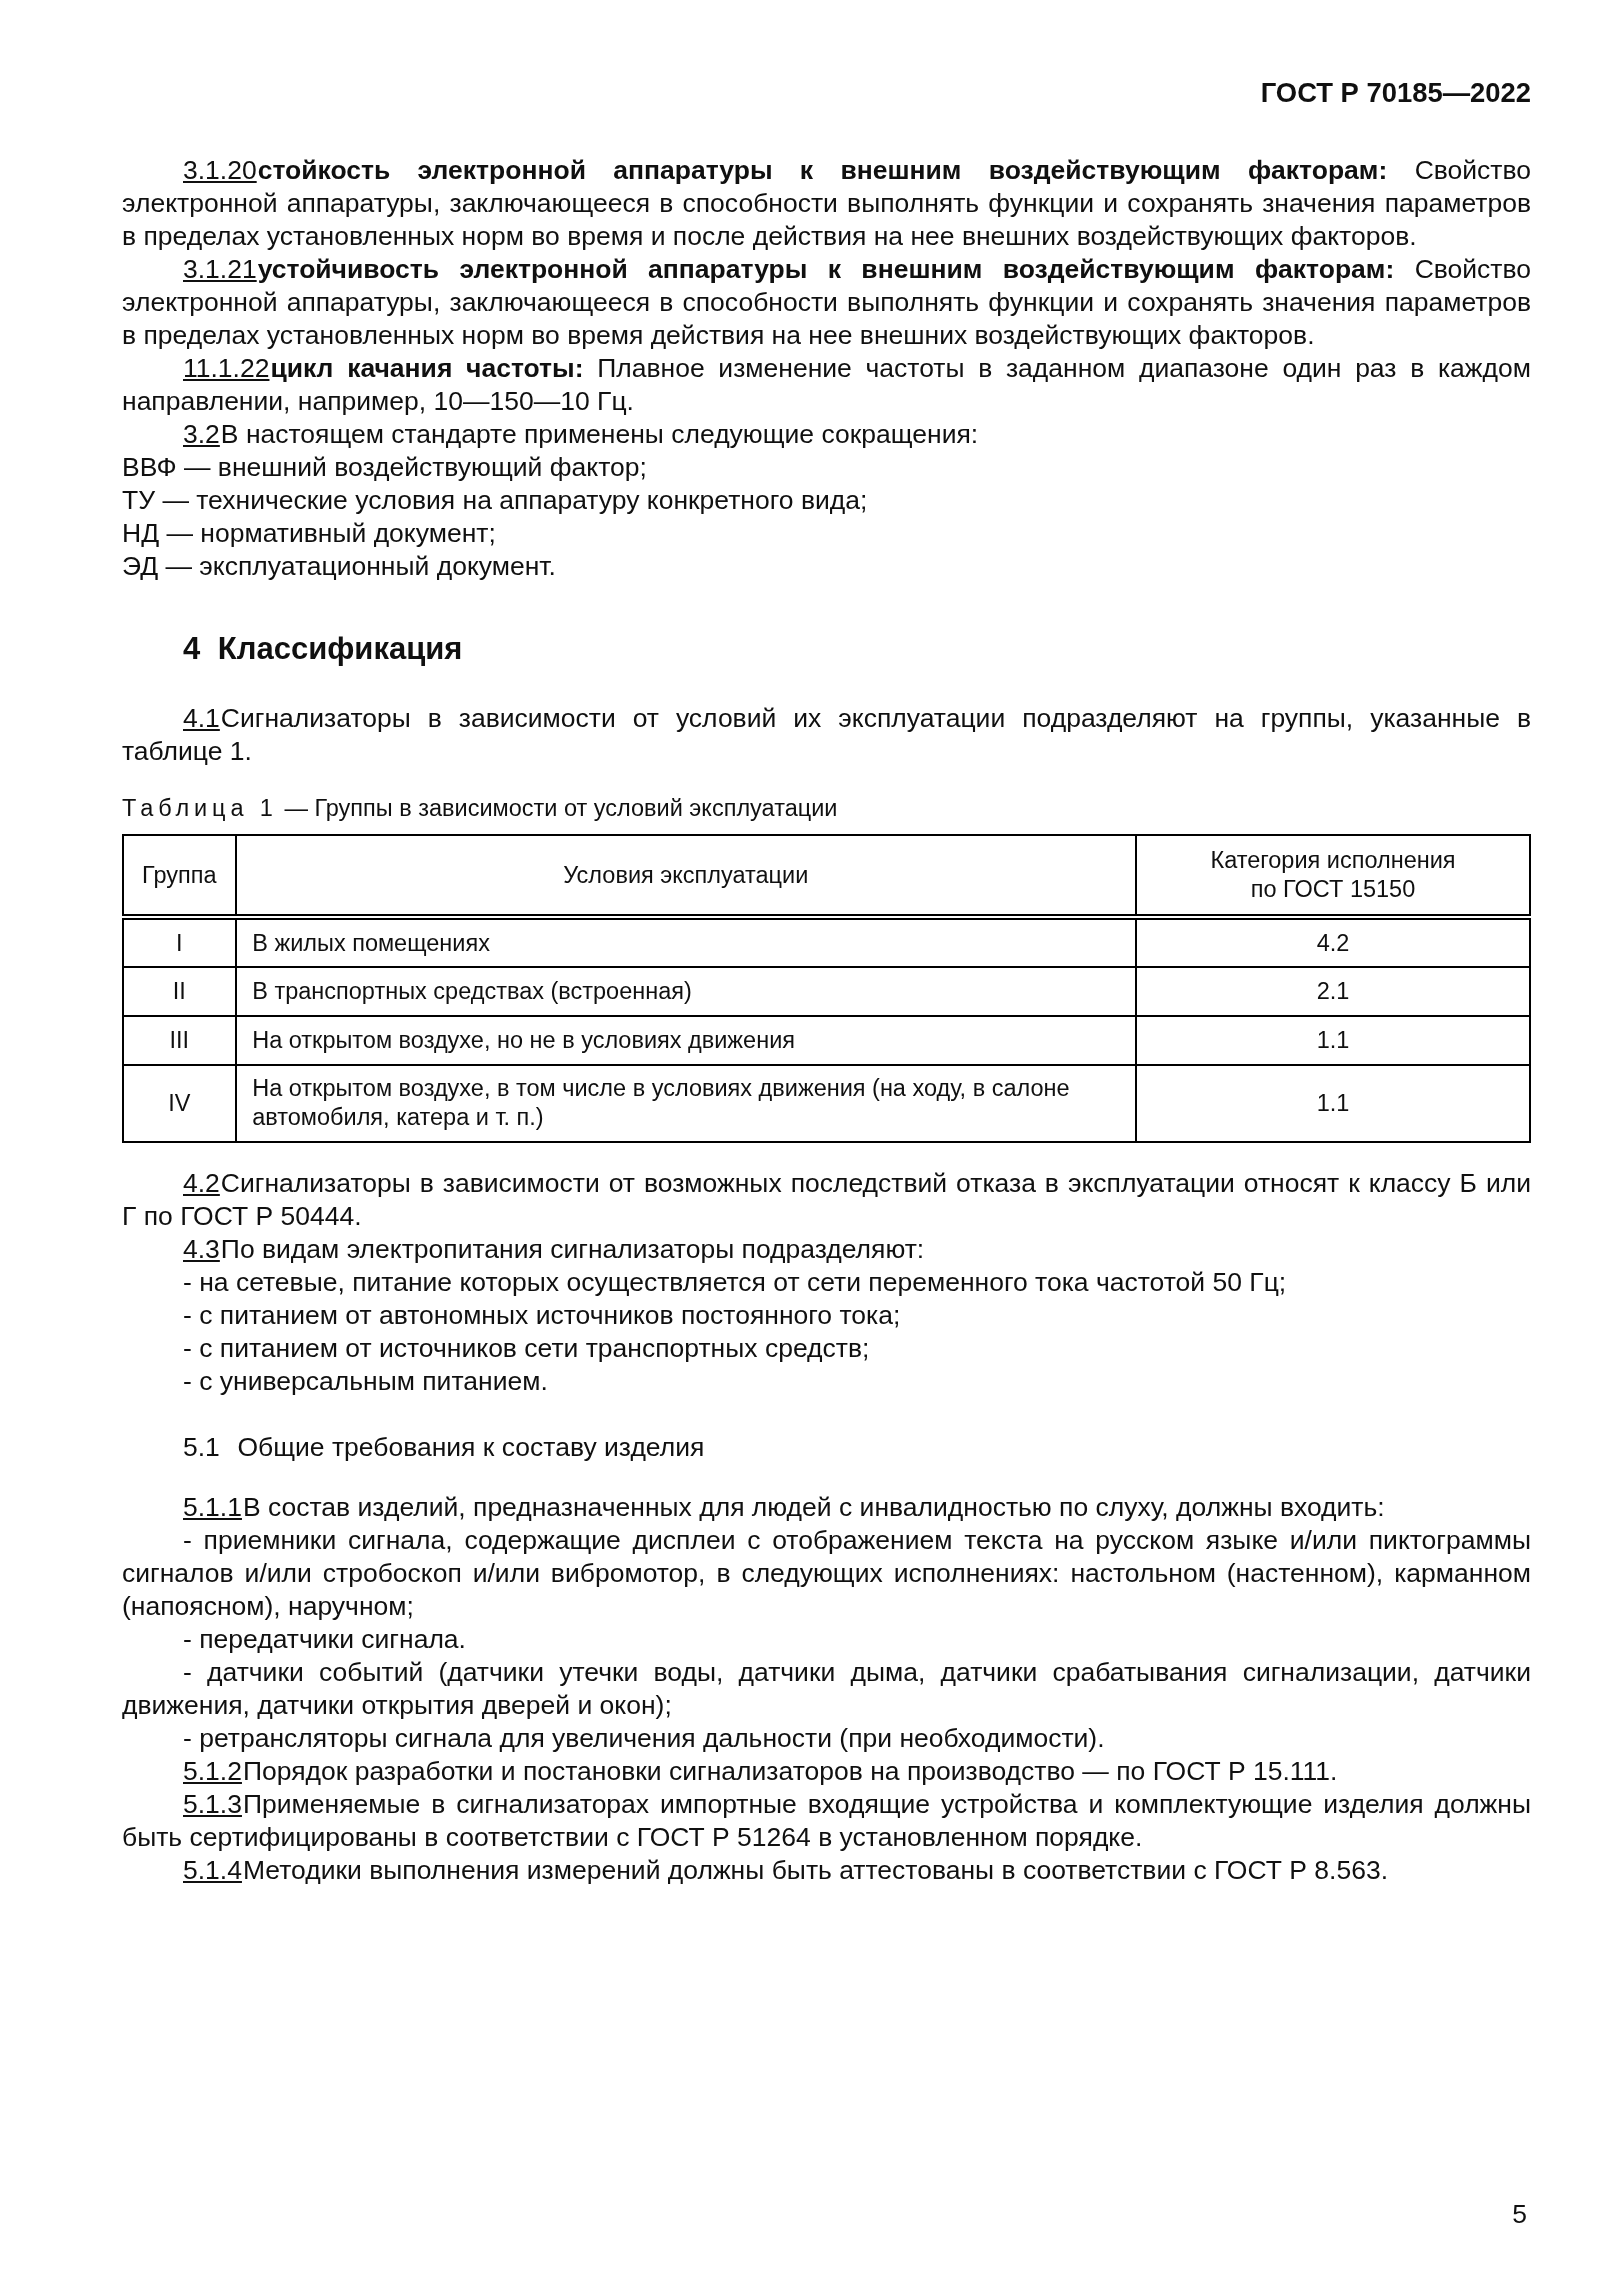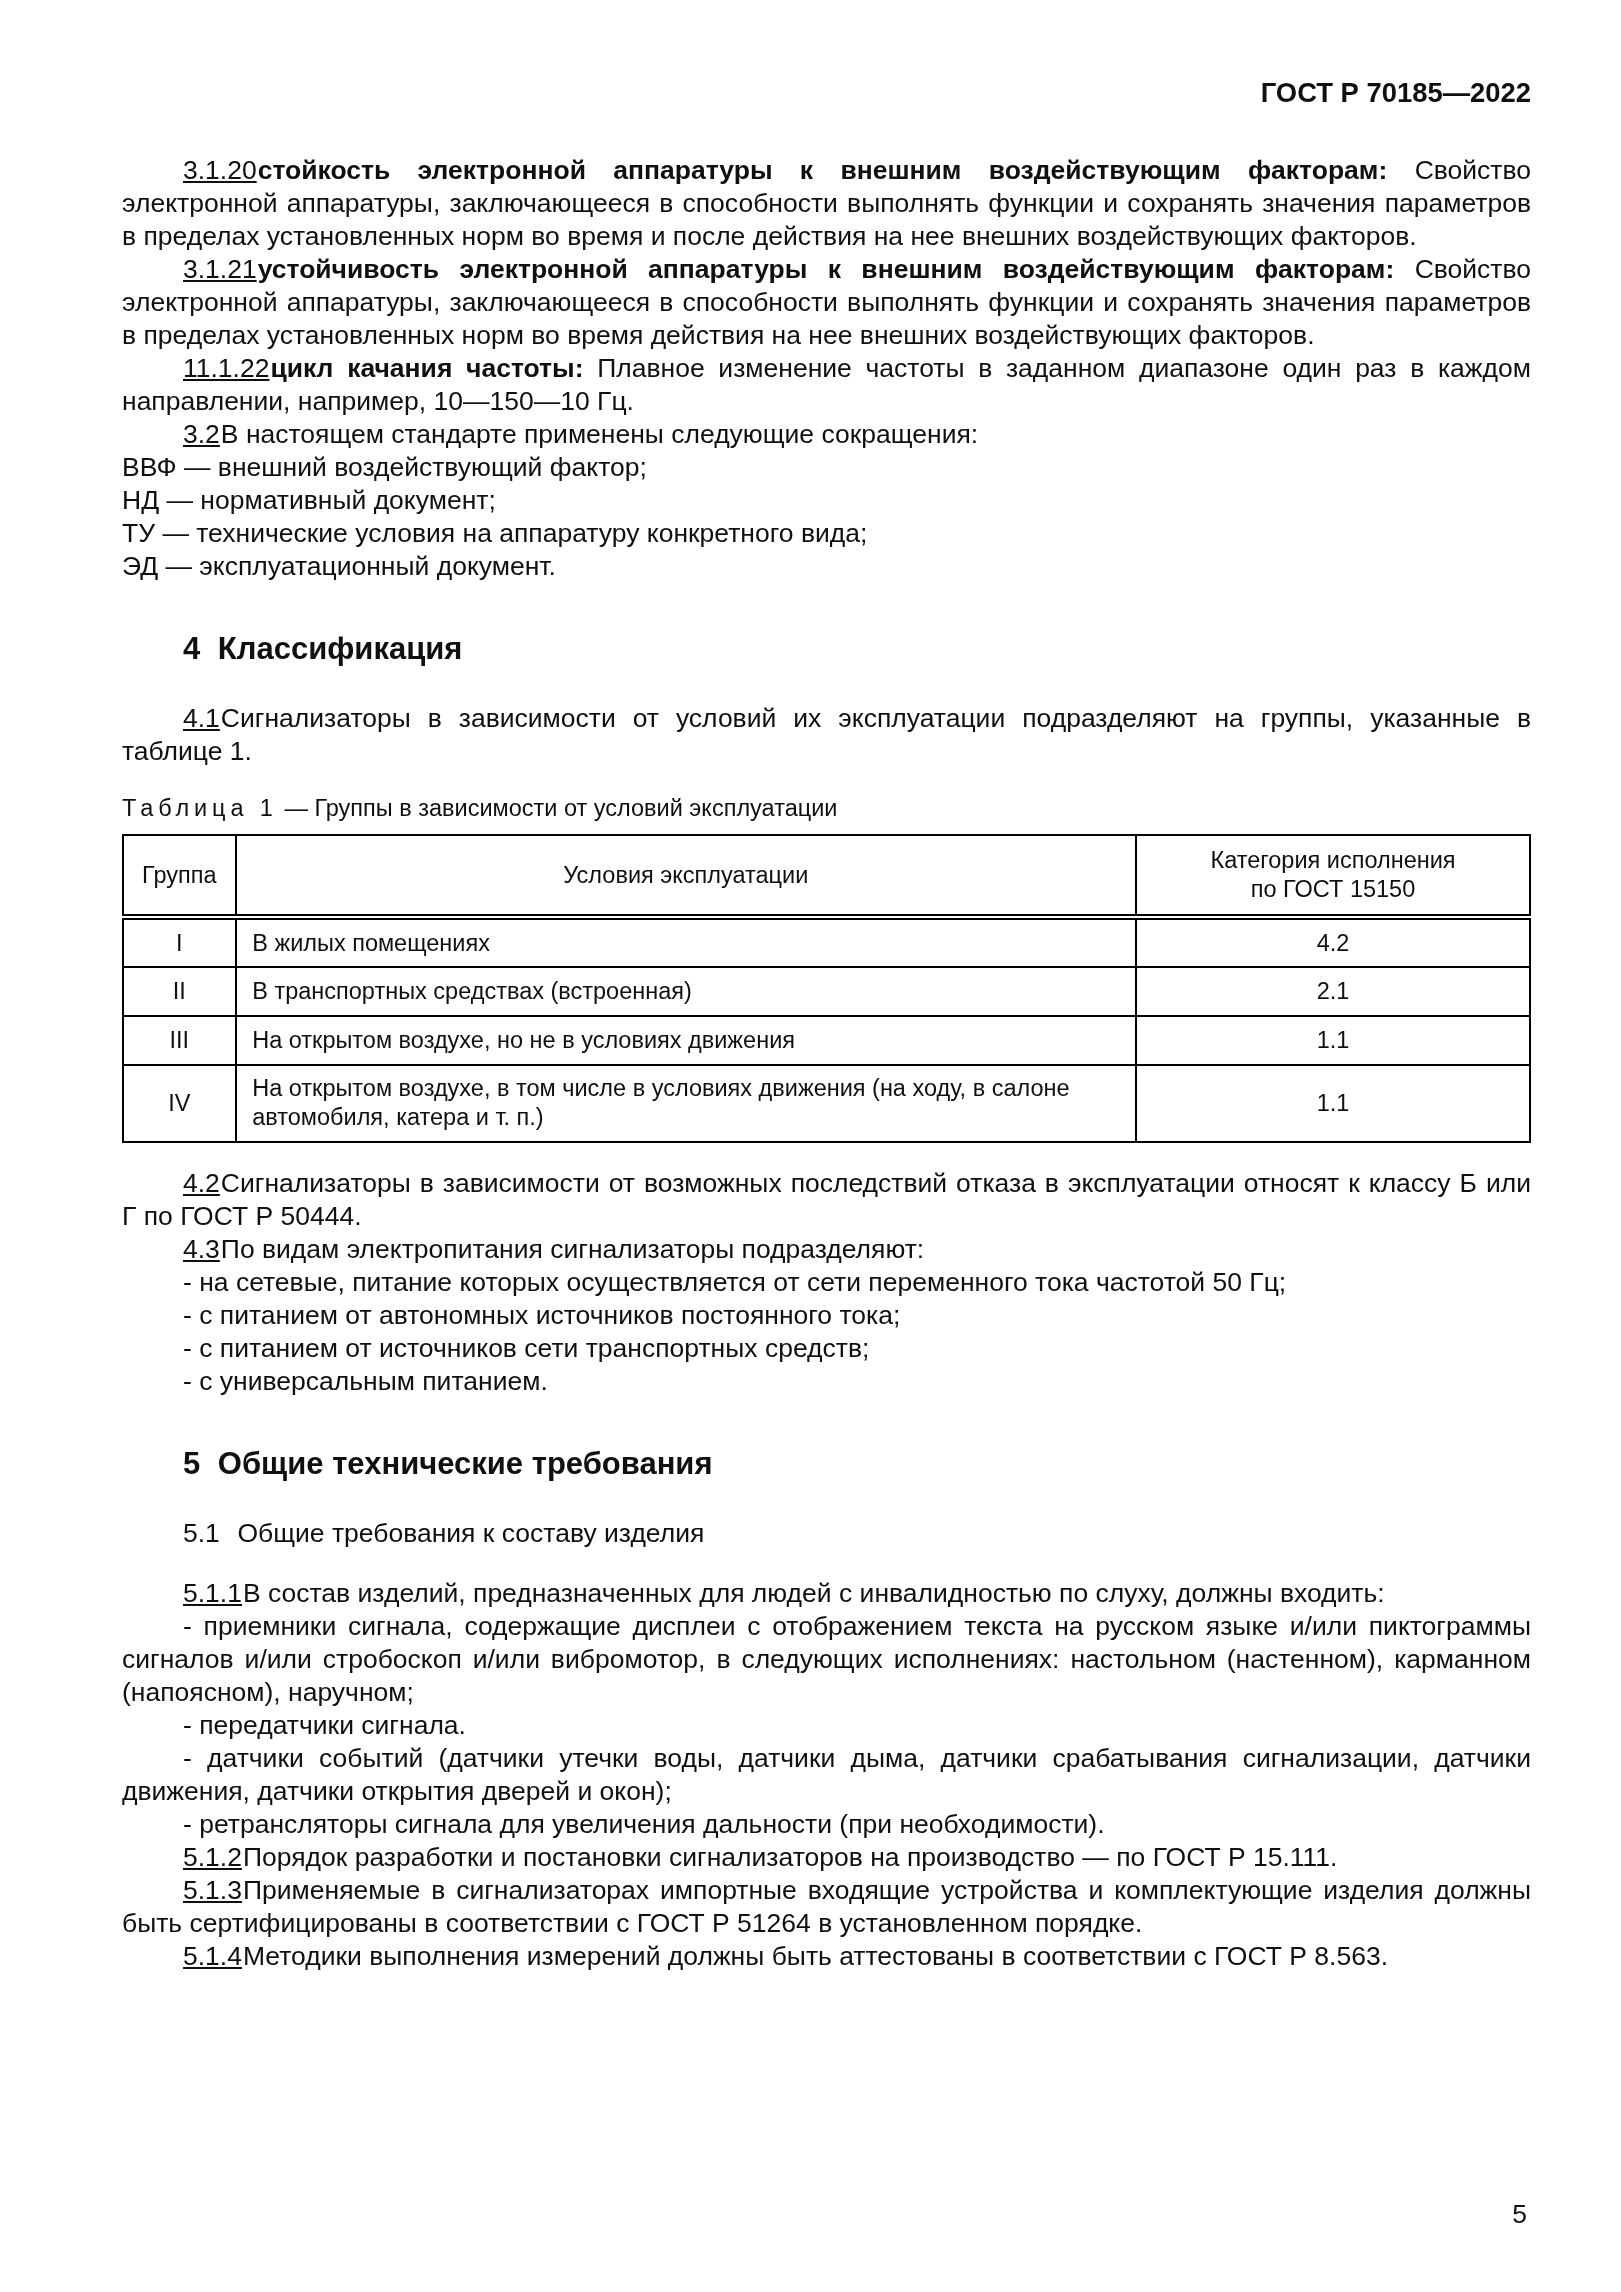--- a/index.html
+++ b/index.html
@@ -49,22 +49,22 @@
 
   <p class="para indent"><span class="pnum">3.1.20</span><span class="bold">стойкость электронной аппаратуры к внешним воздействующим факторам:</span> <span>Свойство электронной аппаратуры, заключающееся в способности выполнять функции и сохранять значения параметров в пределах установленных норм во время и после действия на нее внешних воздействующих факторов.</span></p>
 
   <p class="para indent"><span class="pnum">3.1.21</span><span class="bold">устойчивость электронной аппаратуры к внешним воздействующим факторам:</span> <span>Свойство электронной аппаратуры, заключающееся в способности выполнять функции и сохранять значения параметров в пределах установленных норм во время действия на нее внешних воздействующих факторов.</span></p>
 
   <p class="para indent"><span class="pnum">11.1.22</span><span class="bold">цикл качания частоты:</span> <span>Плавное изменение частоты в заданном диапазоне один раз в каждом направлении, например, 10—150—10 Гц.</span></p>
 
   <p class="para indent"><span class="pnum">3.2</span><span>В настоящем стандарте применены следующие сокращения:</span></p>
 
   <p class="para">ВВФ — внешний воздействующий фактор;</p>
+  <p class="para">ТУ — технические условия на аппаратуру конкретного вида;</p>
   <p class="para">НД — нормативный документ;</p>
-  <p class="para">ТУ — технические условия на аппаратуру конкретного вида;</p>
   <p class="para">ЭД — эксплуатационный документ.</p>
 
   <h2 class="heading"><span class="hnum">4</span><span>Классификация</span></h2>
 
   <p class="para indent"><span class="pnum">4.1</span><span>Сигнализаторы в зависимости от условий их эксплуатации подразделяют на группы, указанные в таблице 1.</span></p>
 
   <div class="table-caption"><span class="letterspace">Таблица 1</span> <span>— Группы в зависимости от условий эксплуатации</span></div>
 
   <table class="gost">
     <colgroup>
@@ -108,21 +108,20 @@
 
   <p class="para indent after-table"><span class="pnum">4.2</span><span>Сигнализаторы в зависимости от возможных последствий отказа в эксплуатации относят к классу Б или Г по ГОСТ Р 50444.</span></p>
 
   <p class="para indent"><span class="pnum">4.3</span><span>По видам электропитания сигнализаторы подразделяют:</span></p>
 
   <p class="para indent">- на сетевые, питание которых осуществляется от сети переменного тока частотой 50 Гц;</p>
   <p class="para indent">- с питанием от автономных источников постоянного тока;</p>
   <p class="para indent">- с питанием от источников сети транспортных средств;</p>
   <p class="para indent">- с универсальным питанием.</p>
 
-  <h2 class="heading"><span class="hnum">5</span><span>Общие технические требования</span></h2>
 
   <h3 class="subheading"><span class="hnum">5.1</span><span>Общие требования к составу изделия</span></h3>
 
   <p class="para indent"><span class="pnum">5.1.1</span><span>В состав изделий, предназначенных для людей с инвалидностью по слуху, должны входить:</span></p>
 
   <p class="para indent">- приемники сигнала, содержащие дисплеи с отображением текста на русском языке и/или пиктограммы сигналов и/или стробоскоп и/или вибромотор, в следующих исполнениях: настольном (настенном), карманном (напоясном), наручном;</p>
   <p class="para indent">- передатчики сигнала.</p>
   <p class="para indent">- датчики событий (датчики утечки воды, датчики дыма, датчики срабатывания сигнализации, датчики движения, датчики открытия дверей и окон);</p>
   <p class="para indent">- ретрансляторы сигнала для увеличения дальности (при необходимости).</p>
 

